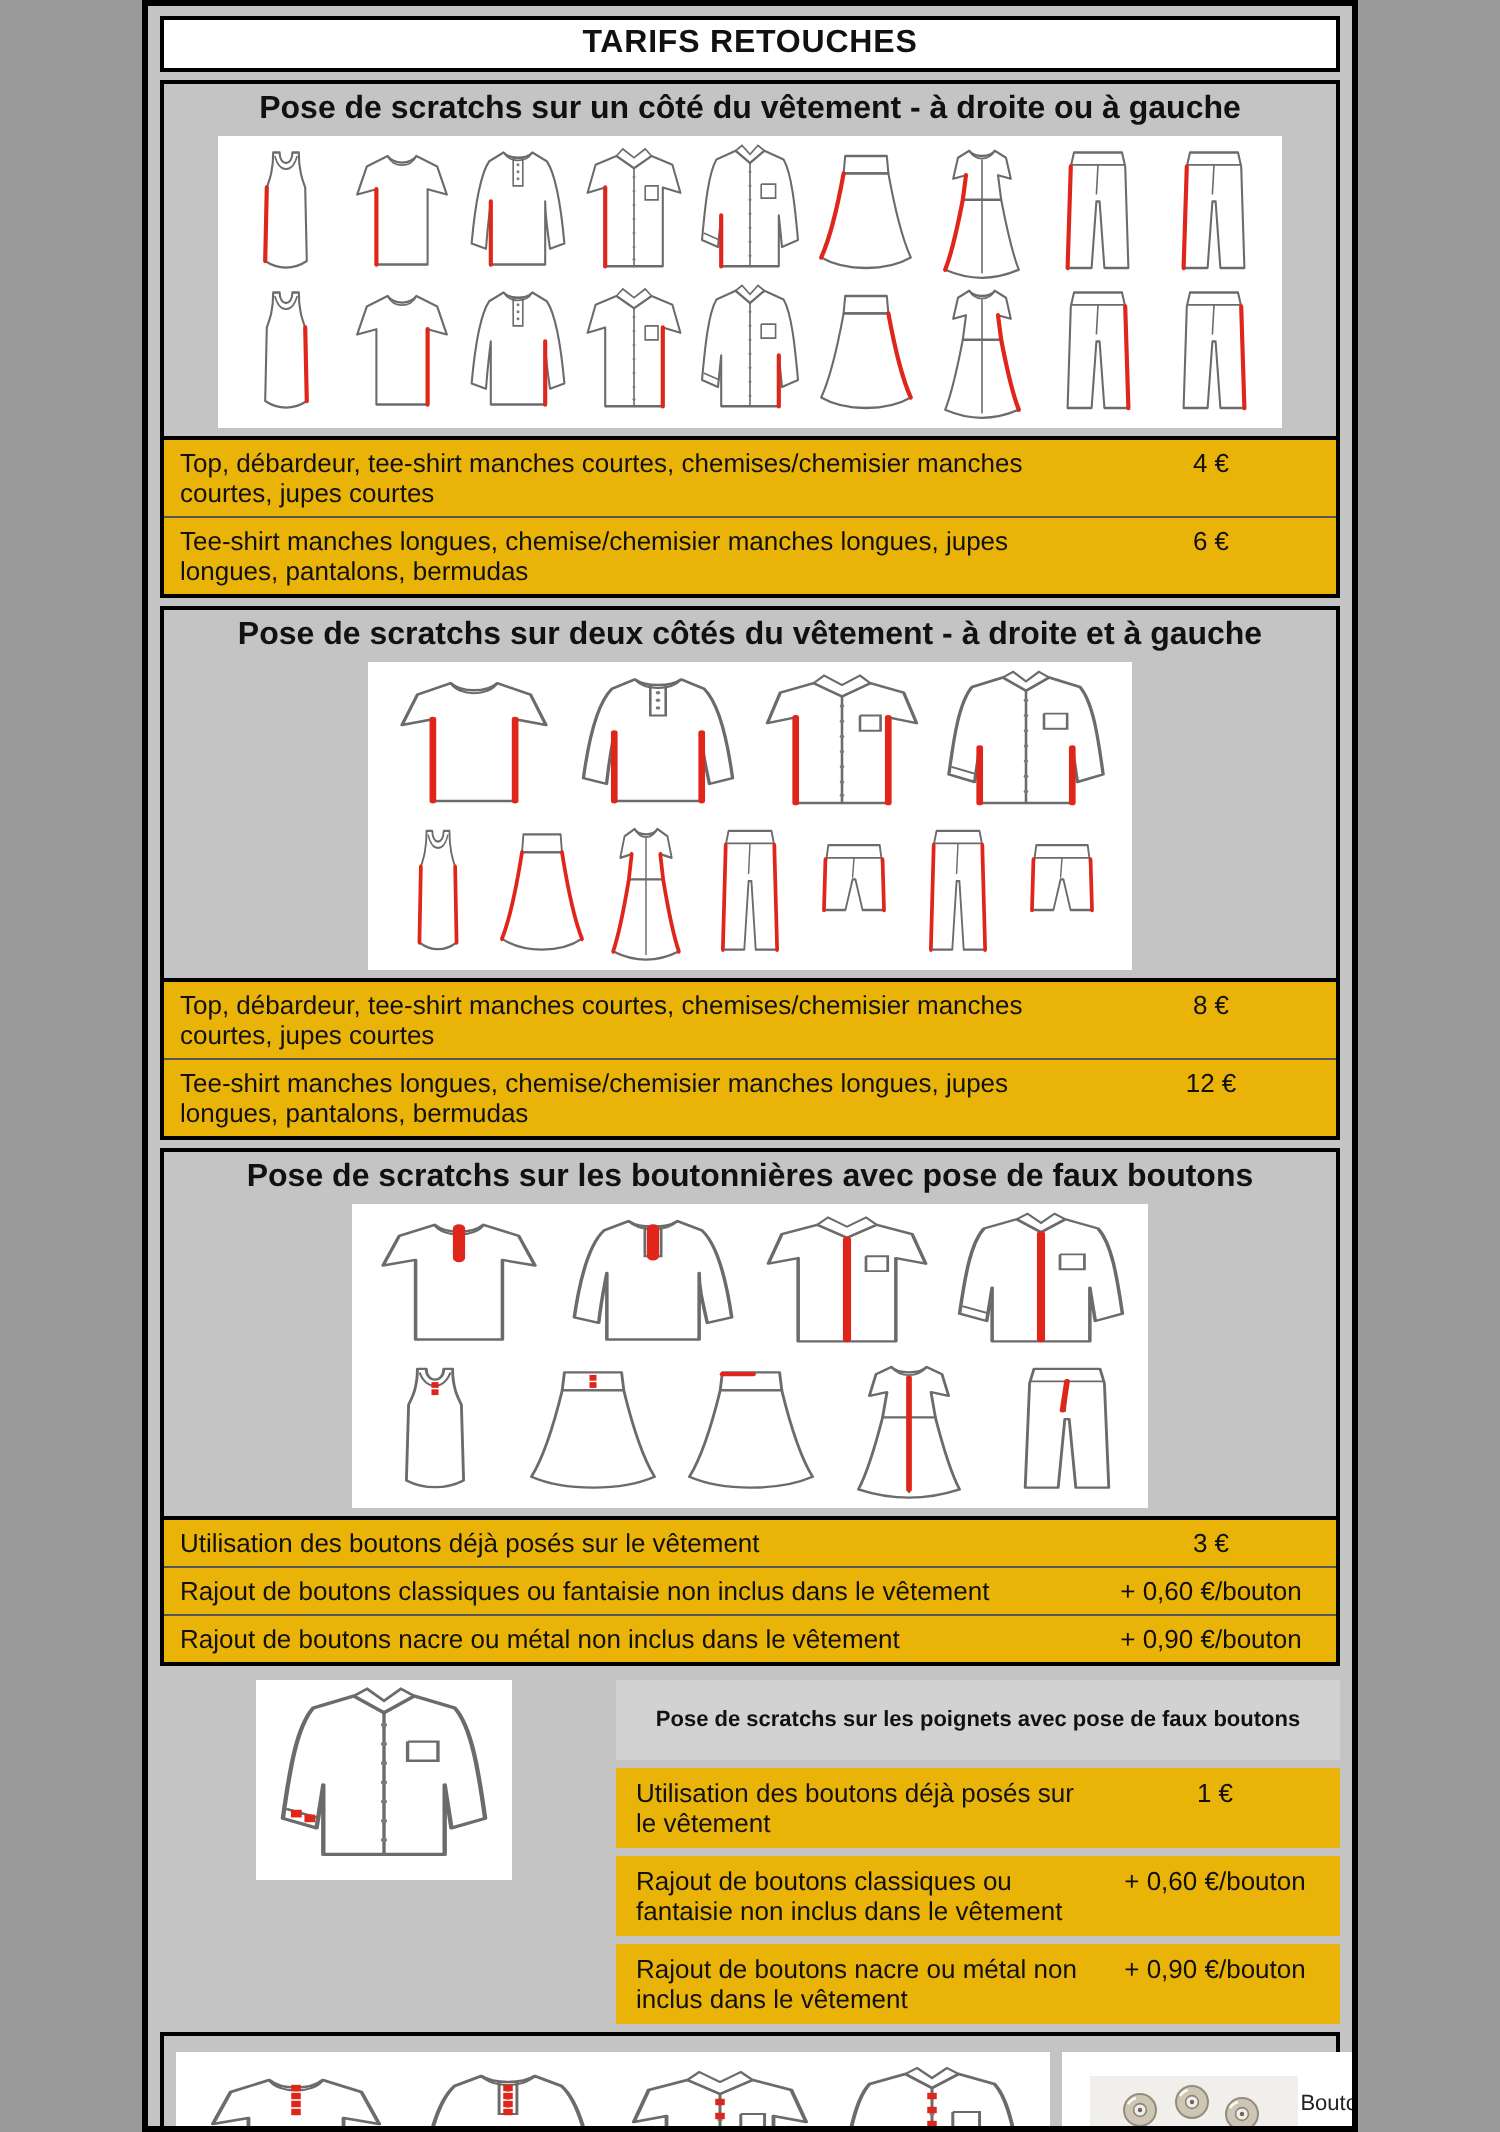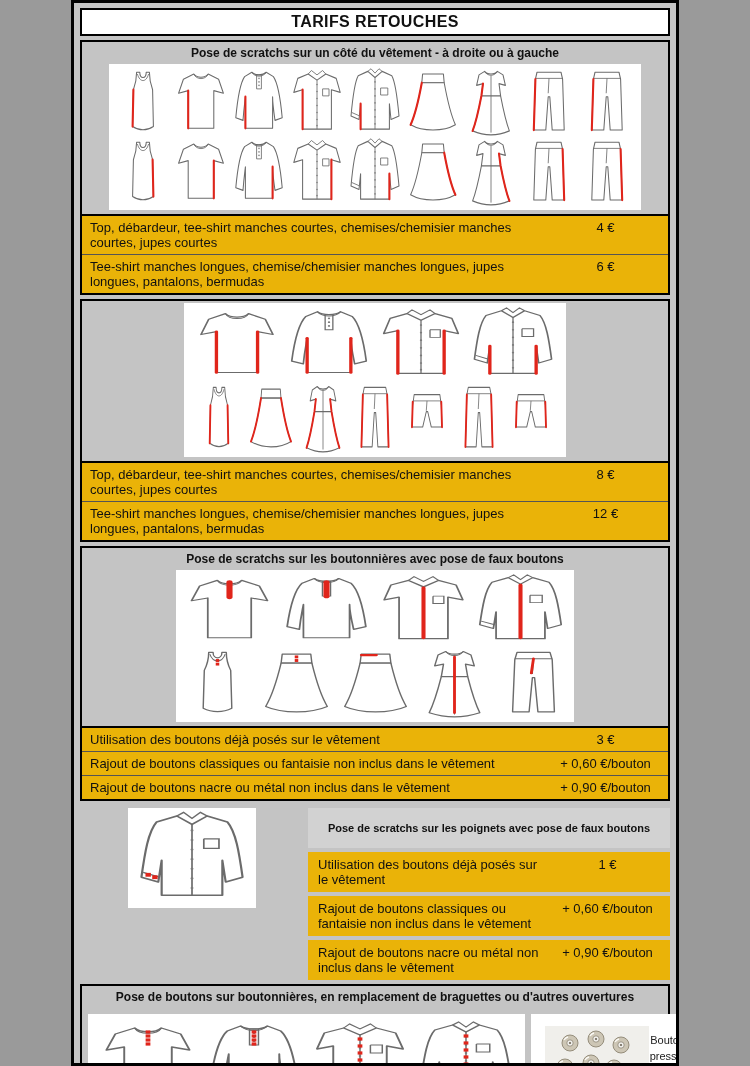--- a/index.html
+++ b/index.html
@@ -1,21 +1,21 @@
 <!DOCTYPE html>
 <html><head>
 <meta charset="utf-8">
 <style>
   *{margin:0;padding:0;box-sizing:border-box}
   html,body{background:#9a9a9a}
   body{font-family:"Liberation Sans","DejaVu Sans",sans-serif;color:#111}
   .page{width:608px;height:1066px;margin:0 auto;background:#c4c4c4;border:3px solid #000;padding:4px 5px;overflow:hidden}
   .title-box{background:#fff;border:2px solid #000;text-align:center;font-weight:bold;font-size:16px;letter-spacing:.4px;padding:3px 0;margin:1px 1px 0}
   .panel{border:2px solid #000;margin:4px 1px 0;background:#c4c4c4}
-  .panel-header{font-weight:bold;font-size:12px;text-align:center;padding:4px 2px 2px}
+  .panel-header{font-weight:bold;font-size:16px;text-align:center;padding:4px 2px 2px}
   .art-strip{background:#fff;margin:2px auto 4px;padding:3px 4px}
   .art-row{display:flex;justify-content:center;align-items:center;gap:2px}
   .garment{display:block;flex:0 0 auto}
   .price-rows{border-top:2px solid #000;background:#555}
   .price-row{display:flex;justify-content:space-between;background:#eab308;padding:4px 0 4px 8px;font-size:13px}
   .price-row + .price-row{margin-top:1px}
   .row-label{flex:1;text-align:left}
   .price{width:125px;text-align:center;white-space:nowrap}
   
   .s1 .garment{width:56px;height:70px}
@@ -208,20 +208,21 @@
         <span class="price">4 €</span>
       </div>
       <div class="price-row">
         <span class="row-label">Tee-shirt manches longues, chemise/chemisier manches longues, jupes longues, pantalons, bermudas</span>
         <span class="price">6 €</span>
       </div>
     </div>
   </section>
 
   <section class="panel">
+    <div class="panel-header">Pose de scratchs sur deux côtés du vêtement - à droite et à gauche</div>
     <div class="art-strip s2">
       <div class="art-row s2a">
           <svg viewBox="0 0 70 80" preserveAspectRatio="none" class="garment">
             <path d="M26,8 C30,13 40,13 44,8 L57,14 L63,30 L51,27 L51,70 L19,70 L19,27 L7,30 L13,14 Z" fill="#fff" stroke="#6b6b6b" stroke-width="1.3" stroke-linejoin="round"></path>
             <path d="M26,8 C29,15 41,15 44,8" fill="none" stroke="#6b6b6b" stroke-width="1"></path>
             <path d="M19,27 L19,70" fill="none" stroke="#e0251b" stroke-width="2.6" stroke-linecap="round"></path>
             <path d="M51,27 L51,70" fill="none" stroke="#e0251b" stroke-width="2.6" stroke-linecap="round"></path>
           </svg>
           <svg viewBox="0 0 70 80" preserveAspectRatio="none" class="garment">
             <path d="M26,6 C30,10 40,10 44,6 L53,11 C59,19 62,38 64,58 L55,61 C53,48 52,42 52,34 L52,70 L18,70 L18,34 C17,42 16,48 15,61 L6,58 C8,38 11,19 17,11 Z" fill="#fff" stroke="#6b6b6b" stroke-width="1.3" stroke-linejoin="round"></path>
@@ -457,21 +458,20 @@
         <span class="price">+ 0,60 €/bouton</span>
       </div>
       <div class="price-row">
         <span class="row-label">Rajout de boutons nacre ou métal non inclus dans le vêtement</span>
         <span class="price">+ 0,90 €/bouton</span>
       </div>
     </div>
   </section>
 
   <section class="panel">
-    <div class="panel-header">Pose de boutons sur boutonnières, en remplacement de braguettes ou d'autres ouvertures</div>
     <div class="sec5-body">
       <div class="sec5-art">
         <div class="art-row s5a">
             <svg viewBox="0 0 70 80" preserveAspectRatio="none" class="garment">
               <path d="M26,8 C30,13 40,13 44,8 L57,14 L63,30 L51,27 L51,70 L19,70 L19,27 L7,30 L13,14 Z" fill="#fff" stroke="#6b6b6b" stroke-width="1.3" stroke-linejoin="round"></path>
               <path d="M26,8 C29,15 41,15 44,8" fill="none" stroke="#6b6b6b" stroke-width="1"></path>
               <rect x="33.4" y="10.4" width="3.2" height="3.2" fill="#e0251b"></rect>
               <rect x="33.4" y="14.4" width="3.2" height="3.2" fill="#e0251b"></rect>
               <rect x="33.4" y="18.4" width="3.2" height="3.2" fill="#e0251b"></rect>
               <rect x="33.4" y="22.4" width="3.2" height="3.2" fill="#e0251b"></rect>

